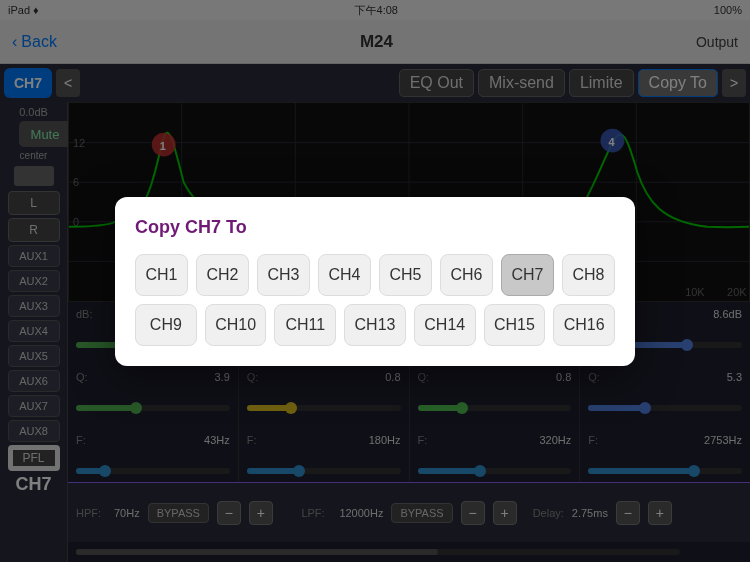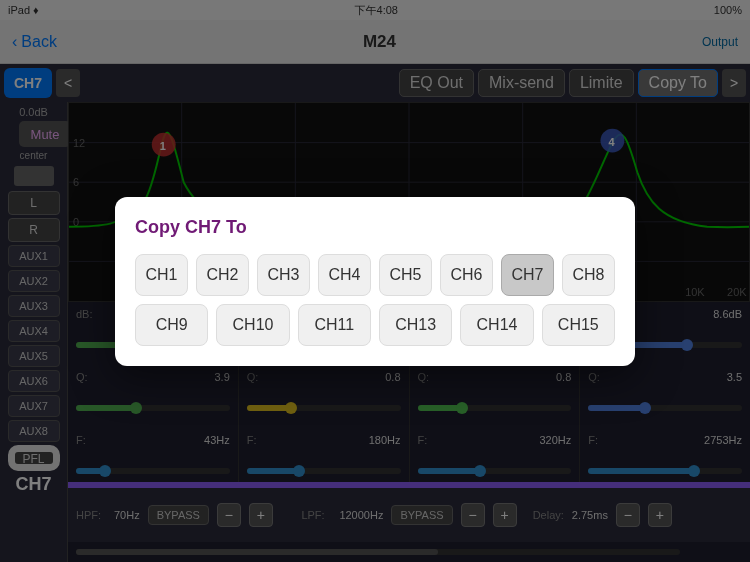--- a/index.html
+++ b/index.html
@@ -43,22 +43,22 @@
       display: flex;
       align-items: center;
       gap: 4px;
     }
     .nav-title {
       font-size: 17px;
       font-weight: 600;
       color: #333;
     }
     .nav-output {
-      color: #0369a1;
-      font-size: 12px;
+      color: #404040;
+      font-size: 14px;
       cursor: pointer;
     }
 
     
     .toolbar {
       height: 38px;
       background: #2a2a3a;
       display: flex;
       align-items: center;
       padding: 0 4px;
@@ -120,21 +120,21 @@
       gap: 3px;
       border-right: 1px solid #444;
     }
     .db-label {
       color: #aaa;
       font-size: 11px;
       text-align: center;
     }
     .mute-btn {
       background: #555;
-      color: #f0abfc;
+      color: #86efac;
       border: none;
       border-radius: 5px;
       width: 52px;
       height: 26px;
       font-size: 13px;
       cursor: pointer;
       margin-left: 23px;
     }
     .center-label {
       color: #aaa;
@@ -165,22 +165,22 @@
       border-radius: 4px;
       width: 52px;
       height: 22px;
       font-size: 11px;
       cursor: pointer;
       text-align: center;
     }
     .pfl-btn {
       background: #444;
       color: #ddd;
-      border: 7px solid #e5e5e5;
-      border-radius: 10px;
+      border: 5px solid #e5e5e5;
+      border-radius: 4px;
       width: 52px;
       height: 26px;
       font-size: 12px;
       cursor: pointer;
     }
     .ch-label-bottom {
       color: white;
       font-size: 18px;
       font-weight: bold;
       text-align: center;
@@ -250,21 +250,21 @@
       top: -3px;
     }
 
     
     .bottom-controls {
       height: 60px;
       background: #2a2a3a;
       display: flex;
       align-items: center;
       padding: 0 8px;
-      border-top: 6px solid #8b5cf6;
+      border-top: 1px solid #8b5cf6;
       gap: 16px;
     }
     .control-group {
       display: flex;
       align-items: center;
       gap: 8px;
       flex: 1;
     }
     .control-label { color: #888; font-size: 11px; min-width: 30px; }
     .control-value { color: #ddd; font-size: 11px; }
@@ -534,21 +534,21 @@
         <div class="band-param">
           <span class="band-param-label">dB:</span>
           <span class="band-param-value">8.6dB</span>
         </div>
         <div class="band-slider">
           <div class="band-slider-fill" style="width:65%;background:#5080e0;"></div>
           <div class="band-slider-thumb" style="left:60%;background:#5080e0;"></div>
         </div>
         <div class="band-param">
           <span class="band-param-label">Q:</span>
-          <span class="band-param-value">3.5</span>
+          <span class="band-param-value">5.3</span>
         </div>
         <div class="band-slider">
           <div class="band-slider-fill" style="width:38%;background:#5080e0;"></div>
           <div class="band-slider-thumb" style="left:33%;background:#5080e0;"></div>
         </div>
         <div class="band-param">
           <span class="band-param-label">F:</span>
           <span class="band-param-value">2753Hz</span>
         </div>
         <div class="band-slider">
@@ -603,16 +603,17 @@
         <div class="ch-chip selected">CH7</div>
         <div class="ch-chip">CH8</div>
       </div>
       <div class="modal-row">
         <div class="ch-chip">CH9</div>
         <div class="ch-chip">CH10</div>
         <div class="ch-chip">CH11</div>
         <div class="ch-chip">CH13</div>
         <div class="ch-chip">CH14</div>
         <div class="ch-chip">CH15</div>
+        <div class="ch-chip">CH16</div>
       </div>
     </div>
   </div>
 </div>
 
 </body></html>

